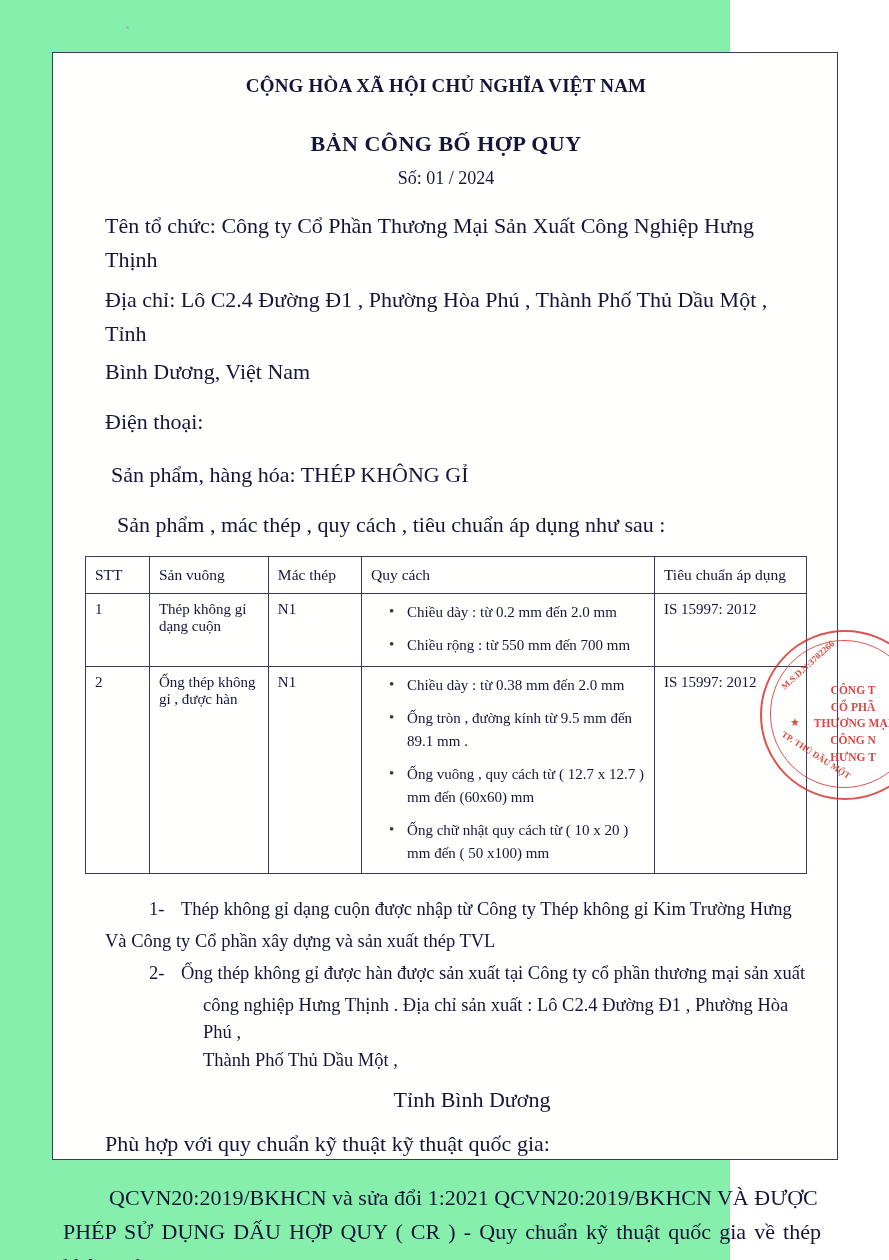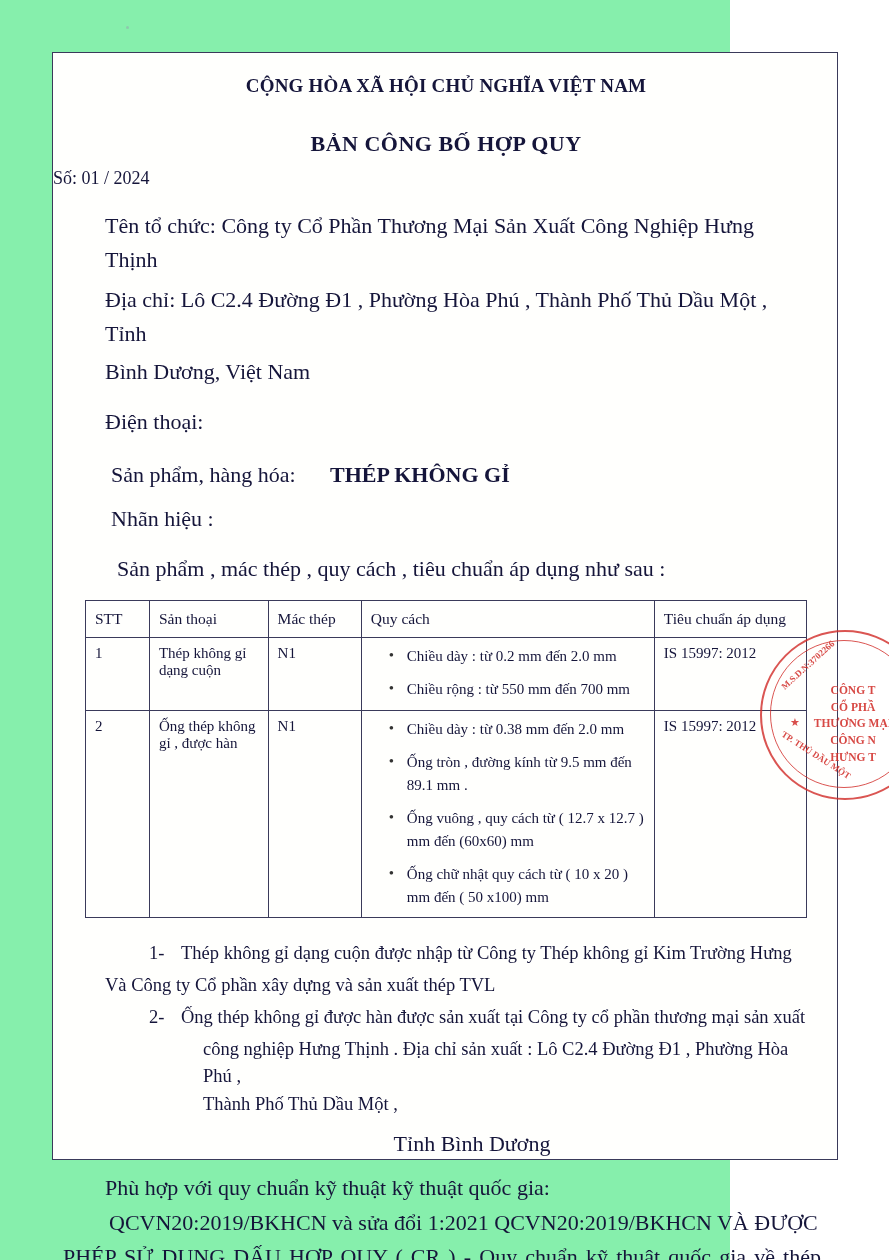--- a/index.html
+++ b/index.html
@@ -60,21 +60,21 @@
   .motto-wrap { margin-top: 5px; }
   .doc-title {
     text-align: center;
     font-weight: bold;
     font-size: 22px;
     margin-top: 34px;
     letter-spacing: 0.5px;
     color: #15153a;
   }
   .doc-number {
-    text-align: left;
+    text-align: center;
     font-size: 18px;
     margin-top: 11px;
     color: #15153a;
   }
   .body-text {
     font-size: 22px;
     line-height: 1.55;
     color: #15153a;
   }
   .org-line {
@@ -88,21 +88,21 @@
     padding-right: 30px;
   }
   .phone-line {
     margin-top: 16px;
     padding-left: 52px;
   }
   .product-line {
     margin-top: 18px;
     padding-left: 58px;
   }
-  .product-line b { font-weight: bold; margin-left: 29px; }
+  .product-line b { font-weight: normal; }
   .brand-line {
     margin-top: 10px;
     padding-left: 58px;
   }
   .spec-intro {
     margin-top: 16px;
     padding-left: 64px;
   }
   table.spec {
     margin: 14px auto 0 auto;
@@ -167,21 +167,21 @@
     width: 32px;
     flex: 0 0 32px;
     padding-left: 44px;
     box-sizing: content-box;
   }
   .note-body { flex: 1; }
   .indent-2 { padding-left: 98px; }
   .tail-line { margin-top: 8px; padding-left: 52px; text-align: center; }
   .conform-line { margin-top: 10px; padding-left: 52px; }
   .qcvn-line {
-    margin-top: 1px;
+    margin-top: 20px;
     padding-left: 56px;
     padding-right: 18px;
     text-align: justify;
   }
   .qcvn-line2 {
     padding-left: 10px;
     padding-right: 18px;
     text-align: justify;
   }
   
@@ -270,28 +270,27 @@
       <div class="doc-number">Số: 01 / 2024</div>
 
       <div class="body-text org-line">Tên tổ chức: Công ty Cổ Phần Thương Mại Sản Xuất Công Nghiệp Hưng Thịnh</div>
       <div class="body-text addr-line">Địa chỉ: Lô C2.4 Đường Đ1 , Phường Hòa Phú , Thành Phố Thủ Dầu Một , Tỉnh</div>
       <div class="body-text addr-line" style="margin-top:4px;">Bình Dương, Việt Nam</div>
       <div class="body-text phone-line">Điện thoại:</div>
 
       <div class="body-text product-line">
         <span>Sản phẩm, hàng hóa: </span><b>THÉP KHÔNG GỈ</b>
       </div>
-      <div class="body-text brand-line">Nhãn hiệu :</div>
       <div class="body-text spec-intro">Sản phẩm , mác thép , quy cách , tiêu chuẩn áp dụng như sau :</div>
 
       <table class="spec">
         <thead>
           <tr>
             <th class="col-stt">STT</th>
-            <th class="col-sp">Sản thoại</th>
+            <th class="col-sp">Sản vuông</th>
             <th class="col-mac">Mác thép</th>
             <th class="col-qc">Quy cách</th>
             <th class="col-tc">Tiêu chuẩn áp dụng</th>
           </tr>
         </thead>
         <tbody>
           <tr>
             <td class="c-stt">1</td>
             <td class="just">Thép không gỉ dạng cuộn</td>
             <td class="c-mac">N1</td>

